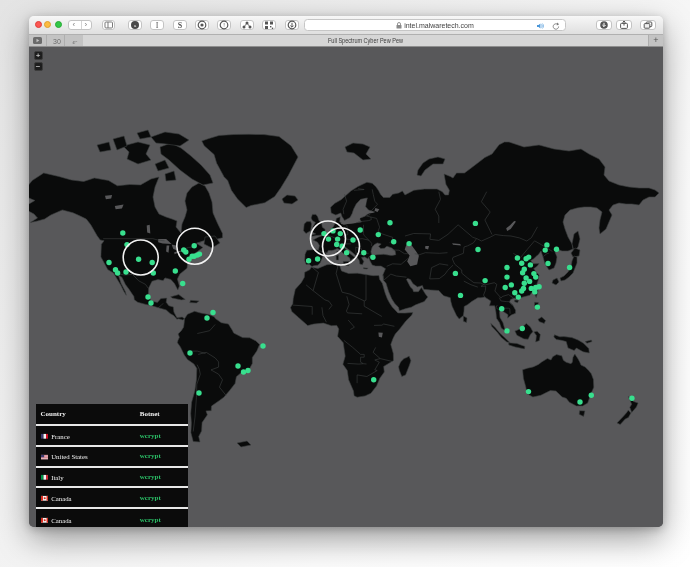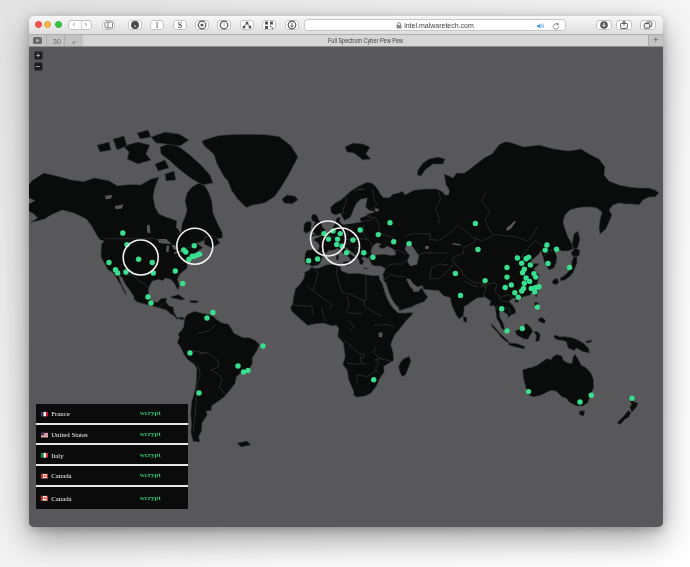--- a/index.html
+++ b/index.html
@@ -335,20 +335,24 @@
         <circle cx="111.7" cy="210.5" r="17.5" fill="none" stroke="#f2f2f2" stroke-width="1.6"></circle>
         <circle cx="165.8" cy="199.2" r="18" fill="none" stroke="#f2f2f2" stroke-width="1.6"></circle>
         <circle cx="299" cy="191.5" r="17.5" fill="none" stroke="#f2f2f2" stroke-width="1.6"></circle>
         <circle cx="312" cy="199.5" r="18.5" fill="none" stroke="#f2f2f2" stroke-width="1.6"></circle>
       </svg>
     <div class="zoomctl">
         <div class="zbtn">+</div>
         <div class="zbtn">−</div>
       </div>
     <div class="tbl">
+      <div class="trow hdr">
+          <span class="cc">Country</span>
+          <span class="bn">Botnet</span>
+        </div>
       <div class="trow">
           <span class="cc"><svg width="10" height="6.5" viewBox="0 0 10 6.5" style="width:7.5px;height:5.5px;vertical-align:-1px;margin-right:1.5px;">
               <rect width="3.33" height="6.5" fill="#3c3b6e"></rect>
               <rect x="3.33" width="3.34" height="6.5" fill="#f5f5f5"></rect>
               <rect x="6.67" width="3.33" height="6.5" fill="#ce1126"></rect>
             </svg> France</span>
           <span class="bn">wcrypt</span>
         </div>
       <div class="trow">
           <span class="cc"><svg width="10" height="6.5" viewBox="0 0 10 6.5" style="width:7.5px;height:5.5px;vertical-align:-1px;margin-right:1.5px;">

